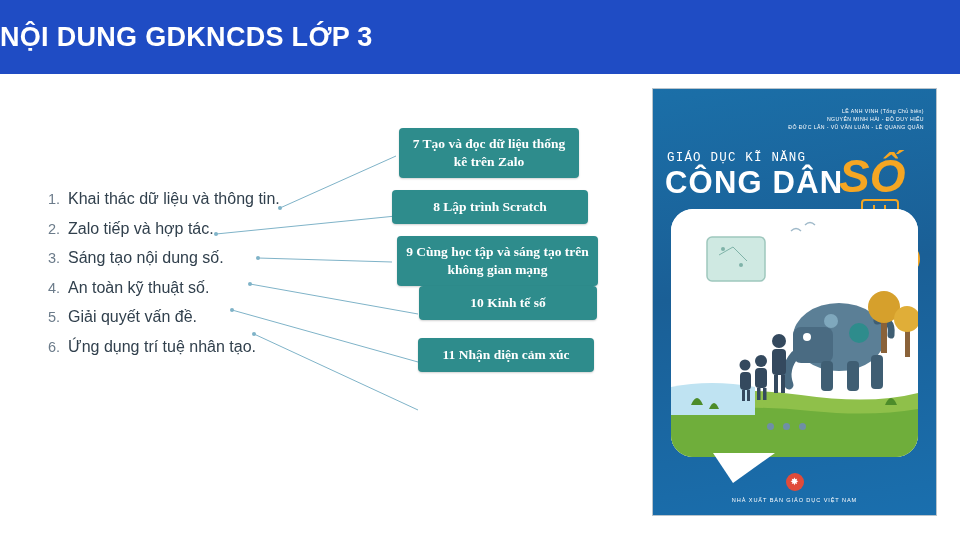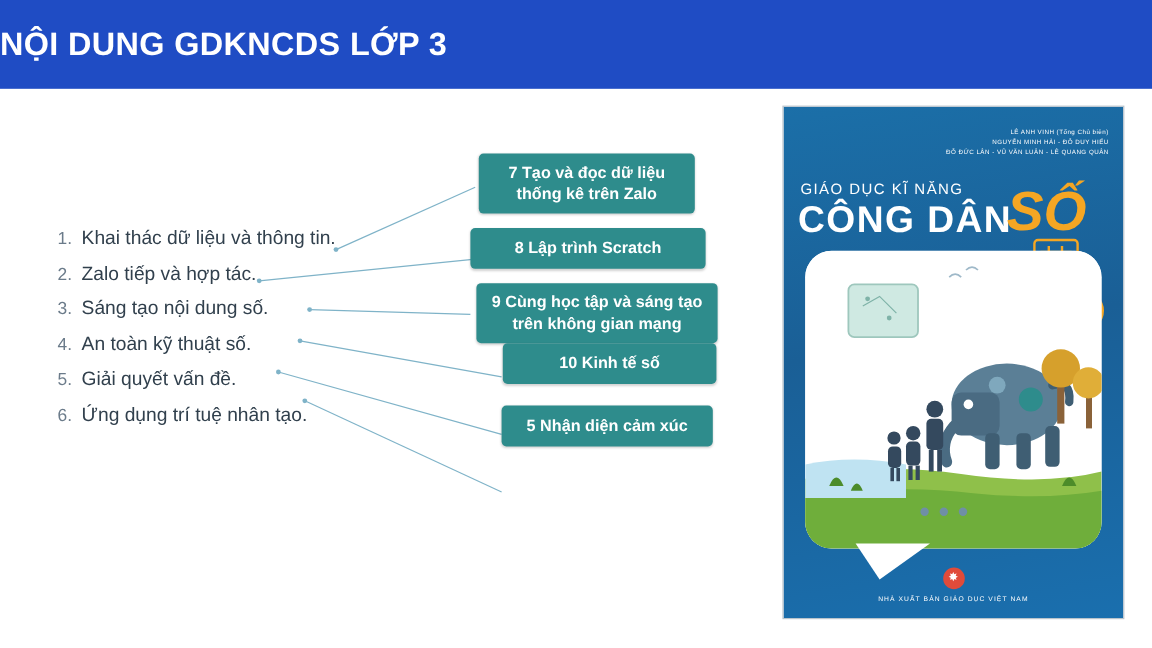--- a/index.html
+++ b/index.html
@@ -76,20 +76,21 @@
     background: #2e8c8c;
     color: #ffffff;
     font-size: 13.5px;
     font-weight: bold;
     text-align: center;
     border-radius: 4px;
     padding: 8px 8px;
     box-sizing: border-box;
     line-height: 1.35;
     box-shadow: 0 1px 2px rgba(0,0,0,0.18);
+    font-family: Liberation Serif, serif;
   }
   .b7  { width: 180px; margin-left: 7px;  height: 50px; display: flex; align-items: center; justify-content: center; }
   .b8  { width: 196px; margin-left: 0px;  margin-top: 12px; height: 34px; display: flex; align-items: center; justify-content: center; }
   .b9  { width: 201px; margin-left: 5px;  margin-top: 12px; height: 50px; display: flex; align-items: center; justify-content: center; }
   .b10 { width: 178px; margin-left: 27px; height: 34px; display: flex; align-items: center; justify-content: center; }
   .b11 { width: 176px; margin-left: 26px; margin-top: 18px; height: 34px; display: flex; align-items: center; justify-content: center; }
   .b12 { width: 176px; margin-left: 26px; margin-top: 17px; height: 48px; display: flex; align-items: center; justify-content: center; }
 
   
   #connectors {
@@ -121,20 +122,21 @@
     line-height: 1.55;
     letter-spacing: 0.4px;
   }
   .book-sub {
     position: absolute;
     left: 14px;
     top: 62px;
     color: #ffffff;
     font-size: 12.5px;
     letter-spacing: 1.2px;
+    font-family: Liberation Mono, monospace;
   }
   .book-main {
     position: absolute;
     left: 12px;
     top: 76px;
     color: #ffffff;
     font-size: 31px;
     font-weight: bold;
     letter-spacing: 1.2px;
   }
@@ -316,21 +318,21 @@
       <span class="list-num">6.</span>
       <span class="list-text">Ứng dụng trí tuệ nhân tạo.</span>
     </div>
   </div>
 
   <div class="boxes">
     <div class="box b7">7 Tạo và đọc dữ liệu thống kê trên Zalo</div>
     <div class="box b8">8 Lập trình Scratch</div>
     <div class="box b9">9 Cùng học tập và sáng tạo trên không gian mạng</div>
     <div class="box b10">10 Kinh tế số</div>
-    <div class="box b11">5 Nhận diện cảm xúc</div>
+    <div class="box b11">11 Nhận diện cảm xúc</div>
   </div>
 
   <div class="book">
     <div class="book-authors" style="white-space: pre-line;">LÊ ANH VINH (Tổng Chủ biên)
 NGUYỄN MINH HẢI - ĐỖ DUY HIẾU
 ĐỖ ĐỨC LÂN - VŨ VĂN LUÂN - LÊ QUANG QUÂN</div>
     <div class="book-sub">GIÁO DỤC KĨ NĂNG</div>
     <div class="book-main">CÔNG DÂN</div>
     <div class="book-so">SỐ</div>
     <div class="chip">

